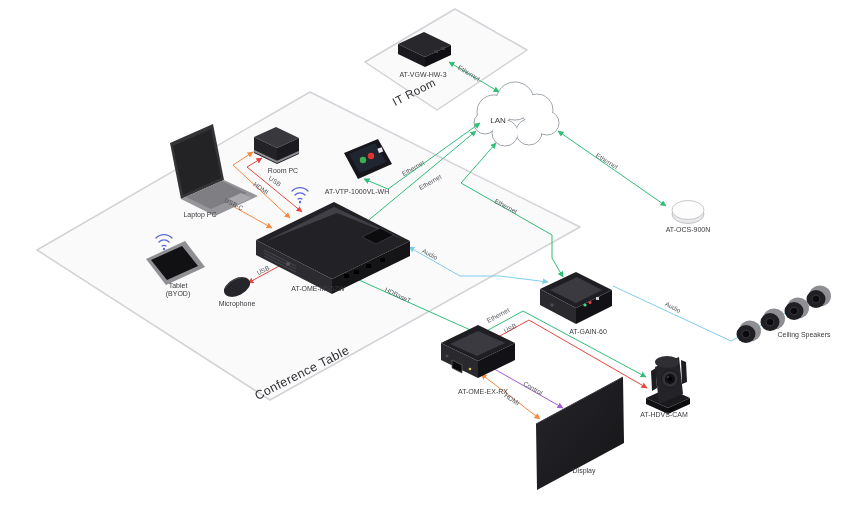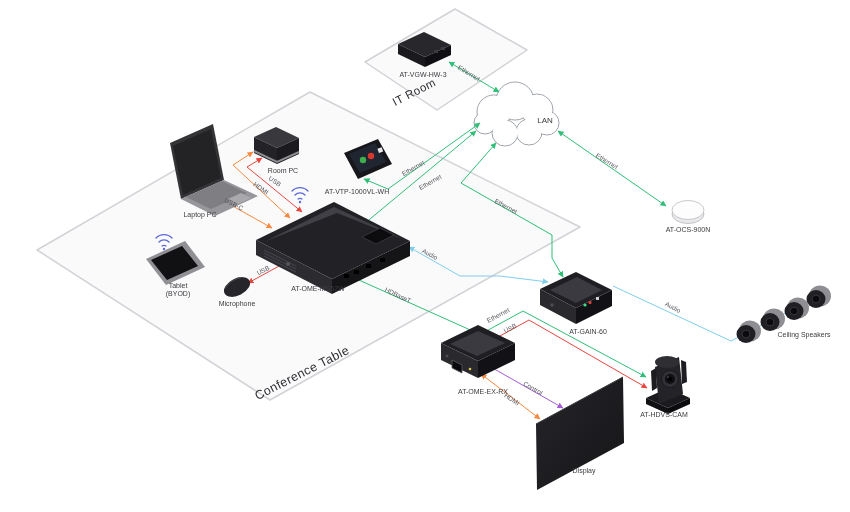--- a/index.html
+++ b/index.html
@@ -229,21 +229,21 @@
       <ellipse cx="-1" cy="1" rx="4" ry="3.8" fill="#0b0b0d" stroke="#3c3c41" stroke-width="0.8"></ellipse>
     </g>
   </g>
 </svg>
 
 <div class="labels">
 
   <span class="title" style="left:302px;top:373px;transform:translate(-50%,-50%) rotate(-27deg);">Conference Table</span>
   <span class="title" style="left:414px;top:92px;font-size:11.5px;transform:translate(-50%,-50%) rotate(-27deg);">IT Room</span>
 
-  <span class="lan" style="left:539px;top:120px;transform:translate(-50%,-50%);padding-left:12px;">LAN</span>
+  <span class="lan" style="left:492px;top:120px;transform:translate(-50%,-50%);padding-left:12px;">LAN</span>
 
   <span class="dev" style="left:200px;top:214px;transform:translate(-50%,-50%);">Laptop PC</span>
   <span class="dev" style="left:283px;top:170px;transform:translate(-50%,-50%);">Room PC</span>
   <span class="dev" style="left:357px;top:191px;transform:translate(-50%,-50%);">AT-VTP-1000VL-WH</span>
   <span class="dev" style="left:318px;top:288px;transform:translate(-50%,-50%);">AT-OME-MS52W</span>
   <span class="dev" style="left:237px;top:303px;transform:translate(-50%,-50%);">Microphone</span>
   <div class="dev two-line" style="left:178px;top:290px;transform:translate(-50%,-50%);">
     <div>Tablet</div>
     <div>(BYOD)</div>
   </div>

